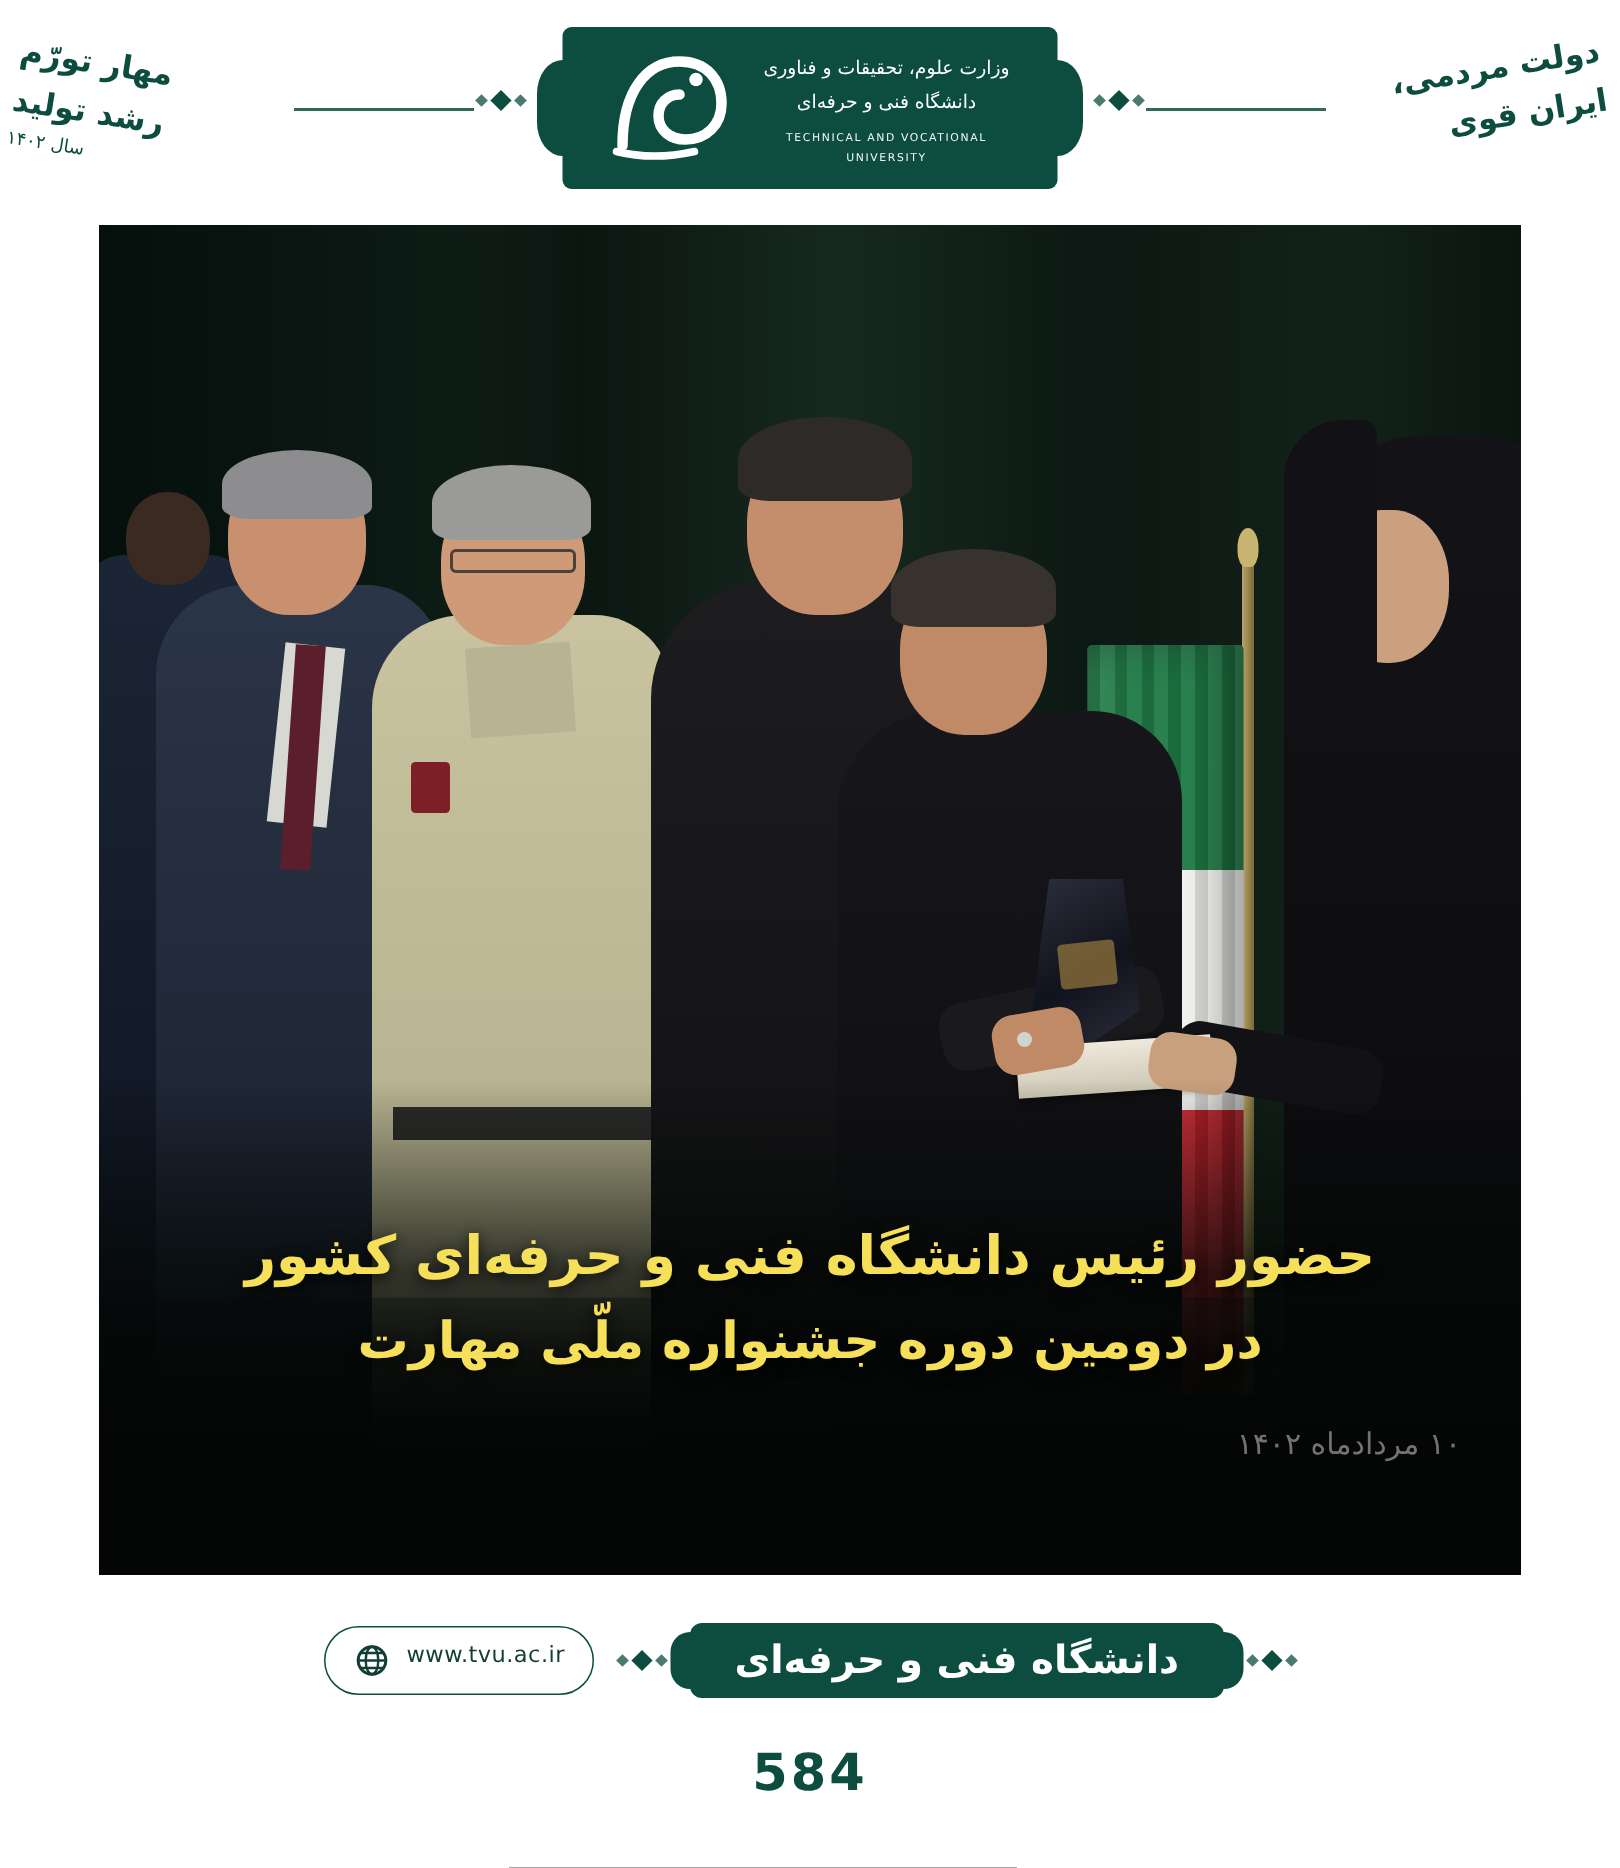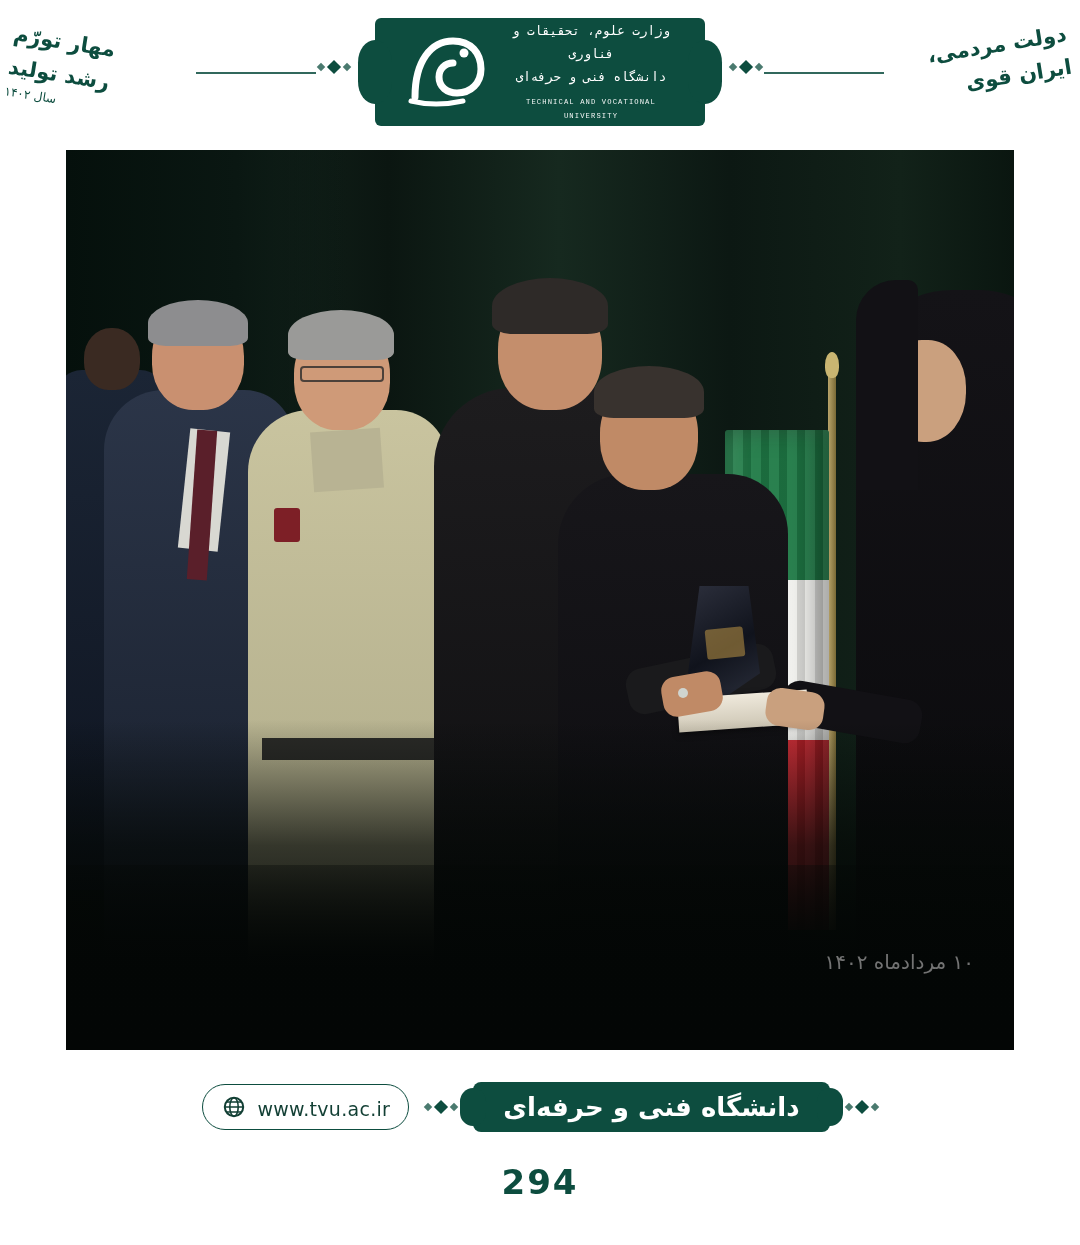--- a/index.html
+++ b/index.html
@@ -56,21 +56,20 @@
     height: 108px;
     background: #0d4d3f;
     border-radius: 6px;
     display: flex;
     flex-direction: row-reverse;
     align-items: center;
     justify-content: center;
     gap: 14px;
     padding: 0 26px;
     box-shadow: 0 0 0 3px #ffffff;
-    font-family: Liberation Mono, monospace;
   }
   .plaque::before, .plaque::after {
     content: "";
     position: absolute;
     top: 50%;
     width: 34px; height: 64px;
     background: #0d4d3f;
     transform: translateY(-50%);
     border-radius: 50% / 35%;
   }
@@ -345,27 +344,27 @@
     height: 58px;
     display: flex;
     flex-direction: row;
     align-items: center;
     justify-content: center;
     gap: 16px;
   }
   .pill {
     display: flex;
     flex-direction: row-reverse;
-    align-items: flex-end;
+    align-items: flex-start;
     gap: 10px;
     border: 1.6px solid #0d4d3f;
     border-radius: 30px;
     padding: 9px 18px;
     color: #123f34;
-    font-size: 19px;
+    font-size: 15px;
     letter-spacing: .3px;
   }
   .pill .icon-circle {
     width: 26px; height: 26px;
     display: flex; align-items: center; justify-content: center;
   }
   .dia-sep { display:flex; align-items:center; gap:5px; }
   .center-band {
     background: #0d4d3f;
     color: #ffffff;
@@ -500,20 +499,24 @@
   <div class="trophy"></div>
   <div class="trophy-label"></div>
   <div class="certificate"></div>
   <div class="hand-1"></div>
   <div class="ring"></div>
   <div class="hand-2"></div>
 
   <div class="floor"></div>
   <div class="title-scrim"></div>
 
+  <div class="photo-title">
+    <div class="t1">حضور رئیس دانشگاه فنی و حرفه‌ای کشور</div>
+    <div class="t2">در دومین دوره جشنواره ملّی مهارت</div>
+  </div>
   <div class="photo-date">۱۰ مردادماه ۱۴۰۲</div>
 </div>
 
 <div class="footer">
   <div class="footer-row">
 
 
     <div class="dia-sep">
       <span class="dia sm"></span>
       <span class="dia"></span>
@@ -536,14 +539,14 @@
           <circle cx="12" cy="12" r="9.2" fill="none" stroke="#123f34" stroke-width="2"></circle>
           <ellipse cx="12" cy="12" rx="4.2" ry="9.2" fill="none" stroke="#123f34" stroke-width="1.6"></ellipse>
           <path d="M3 12h18M4.6 7h14.8M4.6 17h14.8" stroke="#123f34" stroke-width="1.6" fill="none"></path>
         </svg>
       </span>
       <span>www.tvu.ac.ir</span>
     </div>
 
   </div>
 
-  <div class="page-number">294</div>
+  <div class="page-number">584</div>
 </div>
 
 </body></html>

